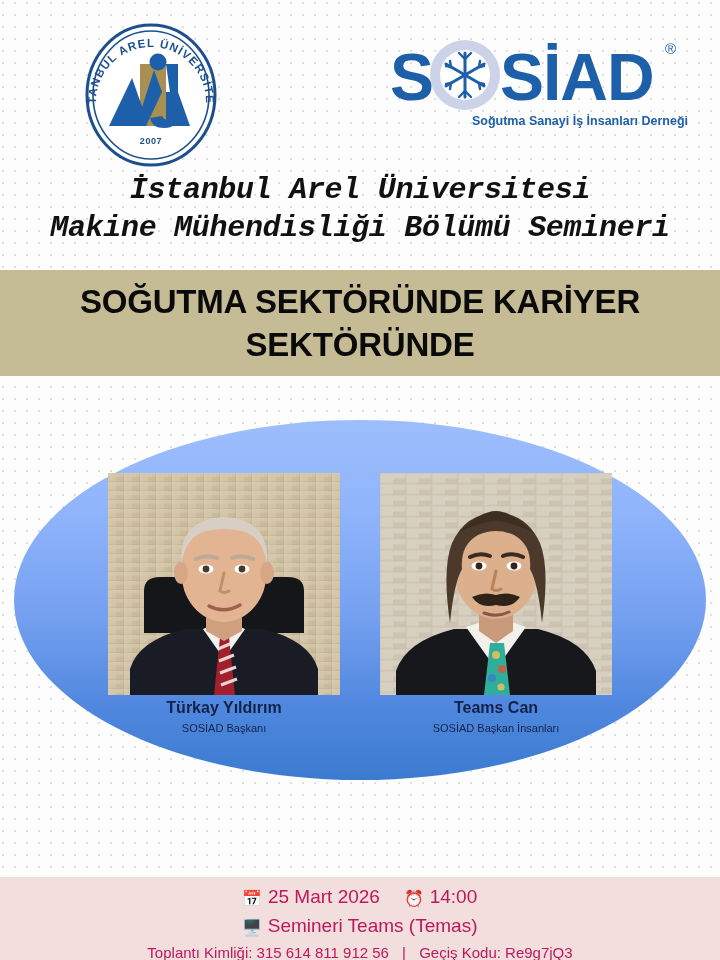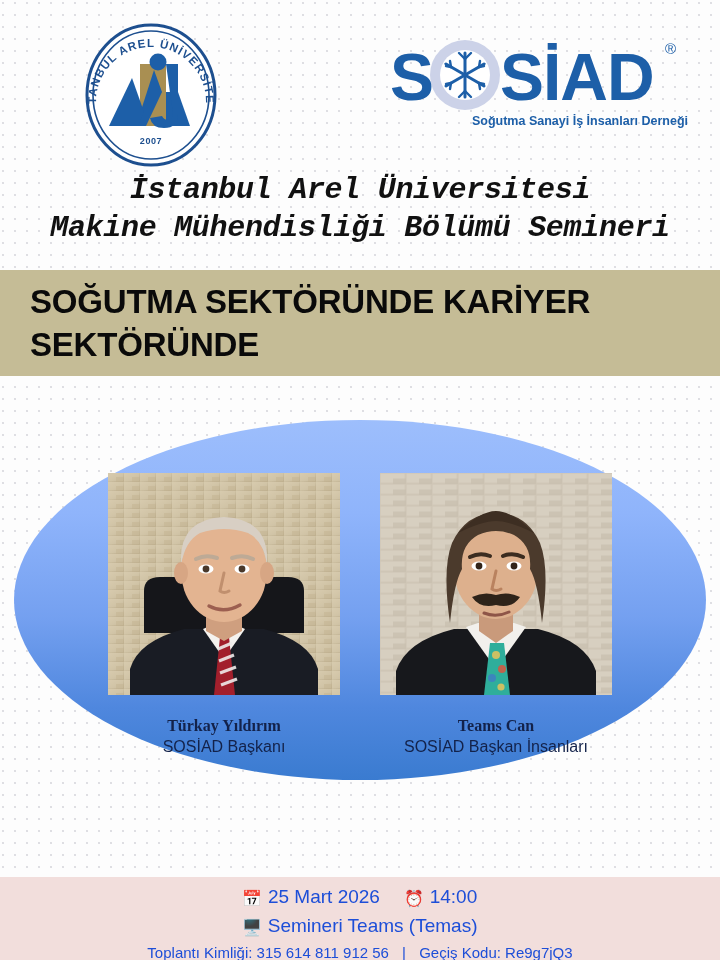--- a/index.html
+++ b/index.html
@@ -77,21 +77,21 @@
     left: 0;
     width: 720px;
     height: 106px;
     background: #c5bc96;
     display: flex;
     align-items: center;
     justify-content: center;
   }
   .title-band .tb-inner {
     width: 660px;
-    text-align: left;
+    text-align: center;
     color: #0a0a0a;
     font-size: 33px;
     font-weight: bold;
     line-height: 43px;
     letter-spacing: -0.2px;
   }
 
   
   .ellipse-wrap {
     position: absolute;
@@ -129,42 +129,41 @@
   .photo {
     width: 232px;
     height: 222px;
     position: relative;
     overflow: hidden;
     background: #b9ae99;
   }
   .photo svg { display: block; width: 100%; height: 100%; }
 
   .sp-name {
-    margin-top: 21px;
+    margin-top: 3px;
     font-size: 16px;
     font-weight: bold;
     color: #13224a;
     line-height: 20px;
-    font-family: Liberation Serif, serif;
   }
   .sp-role {
-    font-size: 16px;
+    font-size: 11px;
     color: #13224a;
     line-height: 21px;
   }
 
   
   .footer {
     position: absolute;
     left: 0;
     top: 877px;
     width: 720px;
     height: 83px;
     background: #f2dedc;
-    color: #1d4ed8;
+    color: #be185d;
     text-align: center;
     box-sizing: border-box;
     padding-top: 6px;
   }
   .f-line1 {
     font-size: 19px;
     line-height: 27px;
     white-space: nowrap;
   }
   .f-line2 {

